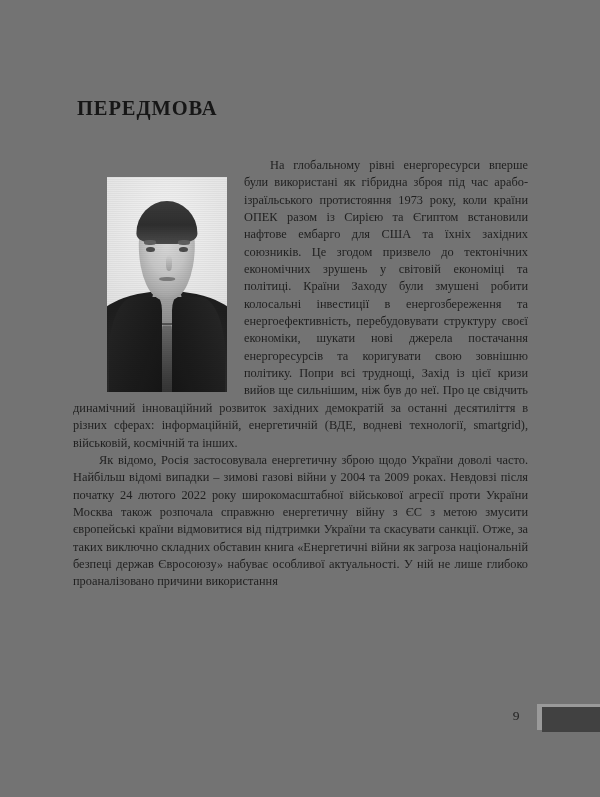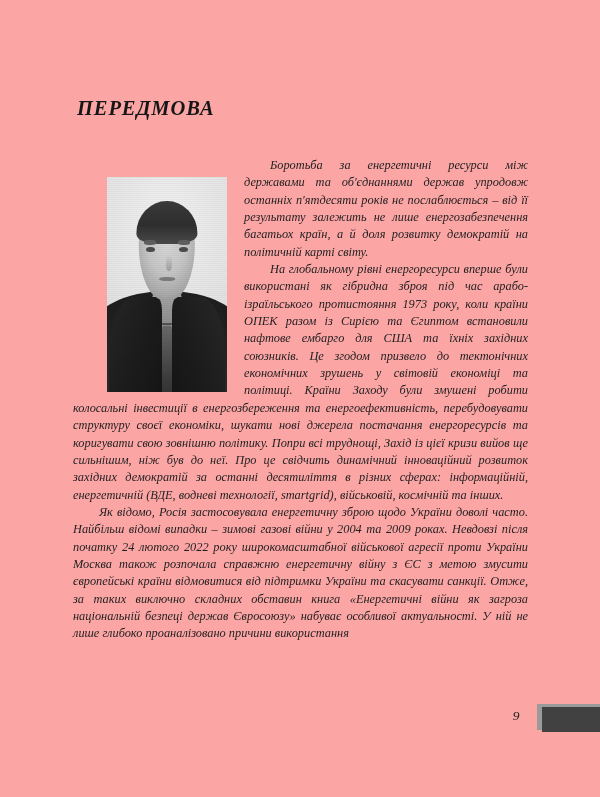--- a/index.html
+++ b/index.html
@@ -14,22 +14,21 @@
     position: relative;
     overflow: hidden;
     font-family: "Liberation Serif", "DejaVu Serif", serif;
     color: #1a1a1a;
     -webkit-font-smoothing: antialiased;
   }
 
   .page {
     position: absolute;
     inset: 0;
-    background: #fca5a5;
-    font-style: italic;
+    background: #737373;
   }
 
   
   .page-title {
     position: absolute;
     left: 77px;
     top: 84px;
     font-size: 20.5px;
     font-weight: bold;
     letter-spacing: 0.9px;
@@ -277,21 +276,20 @@
       <div class="hair"></div>
       <div class="brow-l"></div>
       <div class="brow-r"></div>
       <div class="eye-l"></div>
       <div class="eye-r"></div>
       <div class="nose"></div>
       <div class="mouth"></div>
       <div class="grain"></div>
     </div>
 
-    <p>Боротьба за енергетичні ресурси між державами та об'єднаннями держав упродовж останніх п'ятдесяти років не послаблюється – від її результату залежить не лише енергозабезпечення багатьох країн, а й доля розвитку демократій на політичній карті світу.</p>
     <p>На глобальному рівні енергоресурси вперше були використані як гібридна зброя під час арабо-ізраїльського протистояння 1973 року, коли країни ОПЕК разом із Сирією та Єгиптом встановили нафтове ембарго для США та їхніх західних союзників. Це згодом призвело до тектонічних економічних зрушень у світовій економіці та політиці. Країни Заходу були змушені робити колосальні інвестиції в енергозбереження та енергоефективність, перебудовувати структуру своєї економіки, шукати нові джерела постачання енергоресурсів та коригувати свою зовнішню політику. Попри всі труднощі, Захід із цієї кризи вийов ще сильнішим, ніж був до неї. Про це свідчить динамічний інноваційний розвиток західних демократій за останні десятиліття в різних сферах: інформаційній, енергетичній (ВДЕ, водневі технології, smartgrid), військовій, космічній та інших.</p>
     <p>Як відомо, Росія застосовувала енергетичну зброю щодо України доволі часто. Найбільш відомі випадки – зимові газові війни у 2004 та 2009 роках. Невдовзі після початку 24 лютого 2022 року широкомасштабної військової агресії проти України Москва також розпочала справжню енергетичну війну з ЄС з метою змусити європейські країни відмовитися від підтримки України та скасувати санкції. Отже, за таких виключно складних обставин книга «Енергетичні війни як загроза національній безпеці держав Євросоюзу» набуває особливої актуальності. У ній не лише глибоко проаналізовано причини використання</p>
   </div>
 
   <div class="page-number">9</div>
 
   <div class="edge-tab">
     <div class="tab-shadow"></div>
     <div class="tab-face"></div>
   </div>

